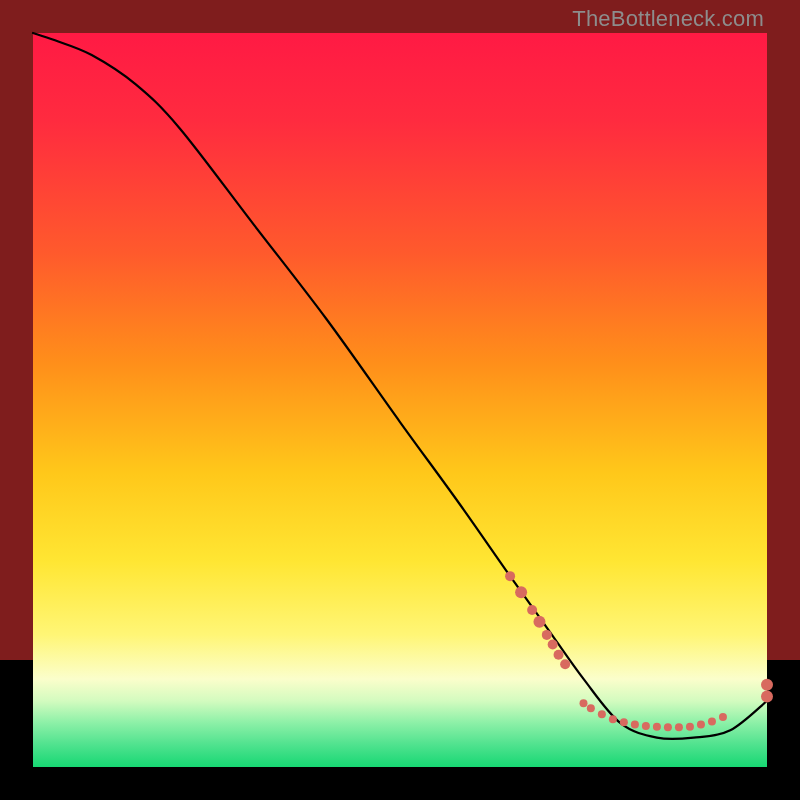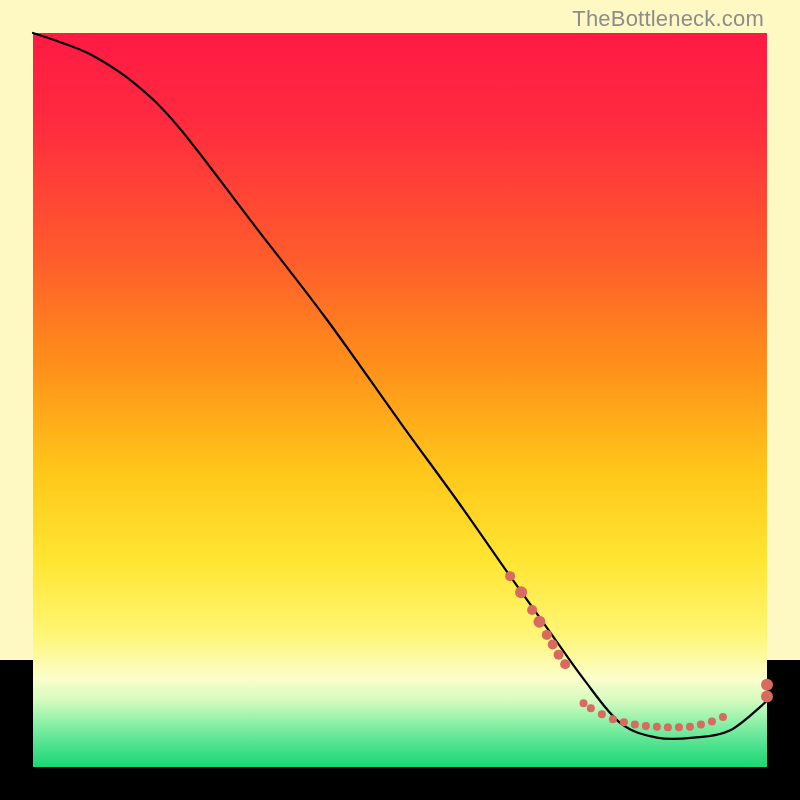--- a/index.html
+++ b/index.html
@@ -8,21 +8,21 @@
     width: 800px;
     height: 800px;
     background: #000;
     overflow: hidden;
     font-family: Arial, Helvetica, sans-serif;
   }
   .stage {
     position: relative;
     width: 800px;
     height: 660px;
-    background: #fef9c3;
+    background: #7f1d1d;
   }
   .plot {
     position: absolute;
     left: 33px;
     top: 33px;
     width: 734px;
     height: 734px;
     
     background: linear-gradient(
       to bottom,

